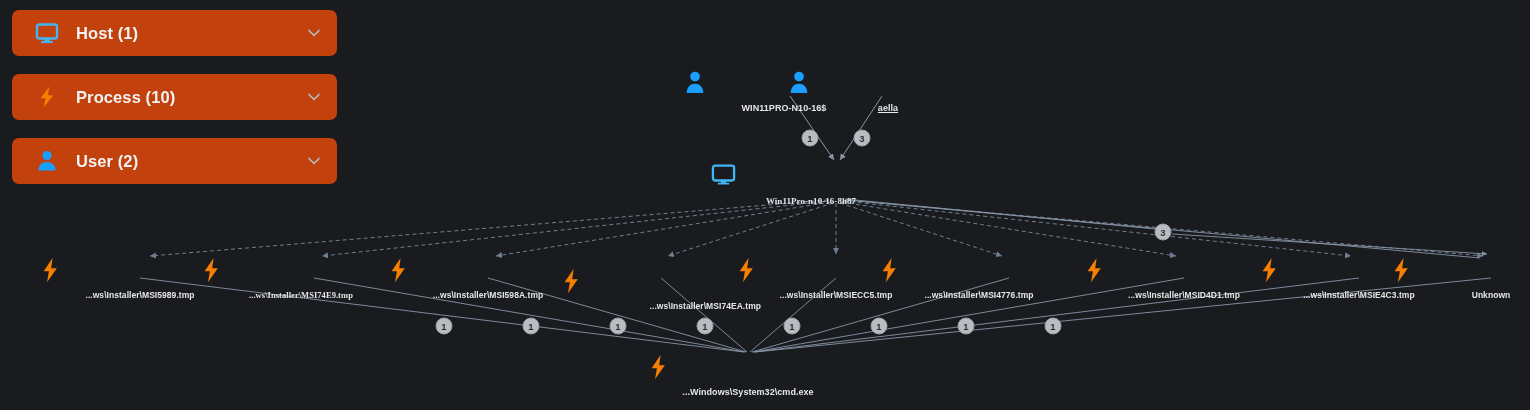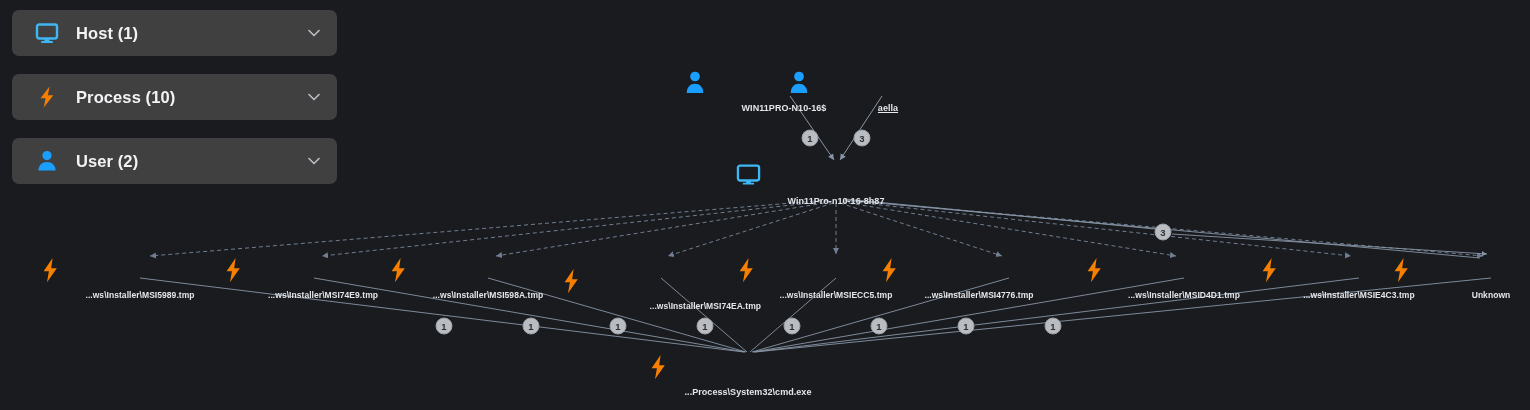--- a/index.html
+++ b/index.html
@@ -17,21 +17,21 @@
   }
 
   
   #sidebar {
     position: absolute;
     left: 12px;
     top: 10px;
     width: 325px;
   }
   .acc-item {
-    background: #404040;
+    background: #c2410c;
     border-radius: 7px;
     height: 46px;
     display: flex;
     align-items: center;
     padding: 0 14px 0 22px;
     margin-bottom: 18px;
     box-sizing: border-box;
     cursor: pointer;
     user-select: none;
   }
@@ -231,41 +231,41 @@
   <div class="node big" style="left:888px; top:70px;text-decoration:underline;">
     <div class="glyph">
       <svg width="22" height="24" viewBox="0 0 24 26">
         <circle cx="12" cy="7" r="5.3" fill="#1a9fff"></circle>
         <path d="M3 25 C3 18.6 7 15 12 15 C17 15 21 18.6 21 25 Z" fill="#1a9fff"></path>
       </svg>
     </div>
     <div class="nlabel">aella</div>
   </div>
 
-  <div class="node big" style="left:836px; top:163px;">
+  <div class="node big" style="left:811px; top:163px;font-family:Liberation Serif, serif;">
     <div class="glyph">
       <svg width="25" height="24" viewBox="0 0 26 24">
         <rect x="2" y="2.2" width="22" height="15.5" rx="2.2" fill="none" stroke="#3fb7f5" stroke-width="2.4"></rect>
         <rect x="10.5" y="18" width="5" height="2.4" fill="#3fb7f5"></rect>
         <rect x="7" y="20" width="12" height="2" rx="1" fill="#3fb7f5"></rect>
       </svg>
     </div>
     <div class="nlabel">Win11Pro-n10-16-8h87</div>
   </div>
 
   <div id="proc-row">
       <div class="node" style="left: 140px; top: 257px;">
         <div class="glyph">
           <svg width="20" height="26" viewBox="0 0 20 26">
             <path d="M12.6 1 L3.6 14.3 L8.9 14.3 L7 25.2 L16.8 11.2 L11.2 11.2 Z" fill="#f77f00"></path>
           </svg>
         </div>
         <div class="nlabel">...ws\Installer\MSI5989.tmp</div>
       </div>
-      <div class="node" style="left: 323px; top: 257px;">
+      <div class="node" style="left: 301px; top: 257px; font-family: Liberation Serif, serif;">
         <div class="glyph">
           <svg width="20" height="26" viewBox="0 0 20 26">
             <path d="M12.6 1 L3.6 14.3 L8.9 14.3 L7 25.2 L16.8 11.2 L11.2 11.2 Z" fill="#f77f00"></path>
           </svg>
         </div>
         <div class="nlabel">...ws\Installer\MSI74E9.tmp</div>
       </div>
       <div class="node" style="left: 488px; top: 257px;">
         <div class="glyph">
           <svg width="20" height="26" viewBox="0 0 20 26">
@@ -323,21 +323,21 @@
         <div class="nlabel">Unknown</div>
       </div>
     </div>
 
   <div class="node big" style="left:748px; top:354px;">
     <div class="glyph">
       <svg width="20" height="26" viewBox="0 0 20 26">
         <path d="M12.6 1 L3.6 14.3 L8.9 14.3 L7 25.2 L16.8 11.2 L11.2 11.2 Z" fill="#f77f00"></path>
       </svg>
     </div>
-    <div class="nlabel">...Process\System32\cmd.exe</div>
+    <div class="nlabel">...Windows\System32\cmd.exe</div>
   </div>
 
   <div id="badge-layer">
       <div class="badge" style="left: 810px; top: 138px;">1</div>
       <div class="badge" style="left: 862px; top: 138px;">3</div>
       <div class="badge" style="left: 1163px; top: 232px;">3</div>
       <div class="badge" style="left: 444px; top: 326px;">1</div>
       <div class="badge" style="left: 531px; top: 326px;">1</div>
       <div class="badge" style="left: 618px; top: 326px;">1</div>
       <div class="badge" style="left: 705px; top: 326px;">1</div>

